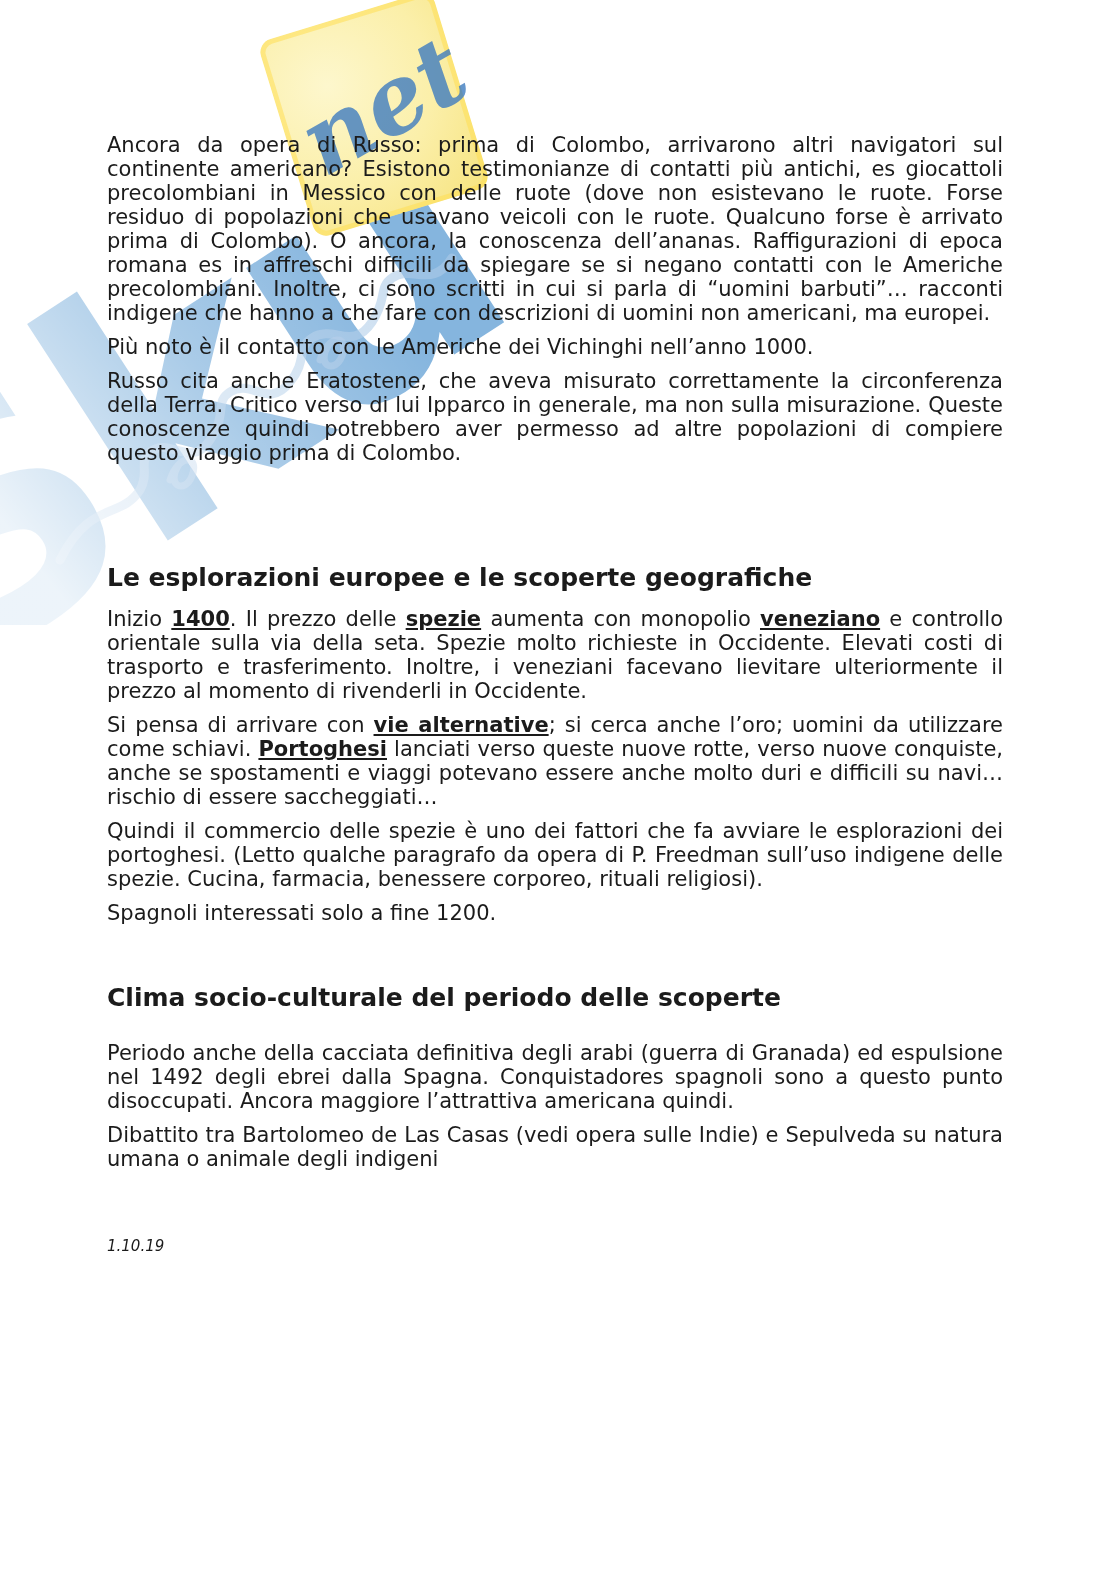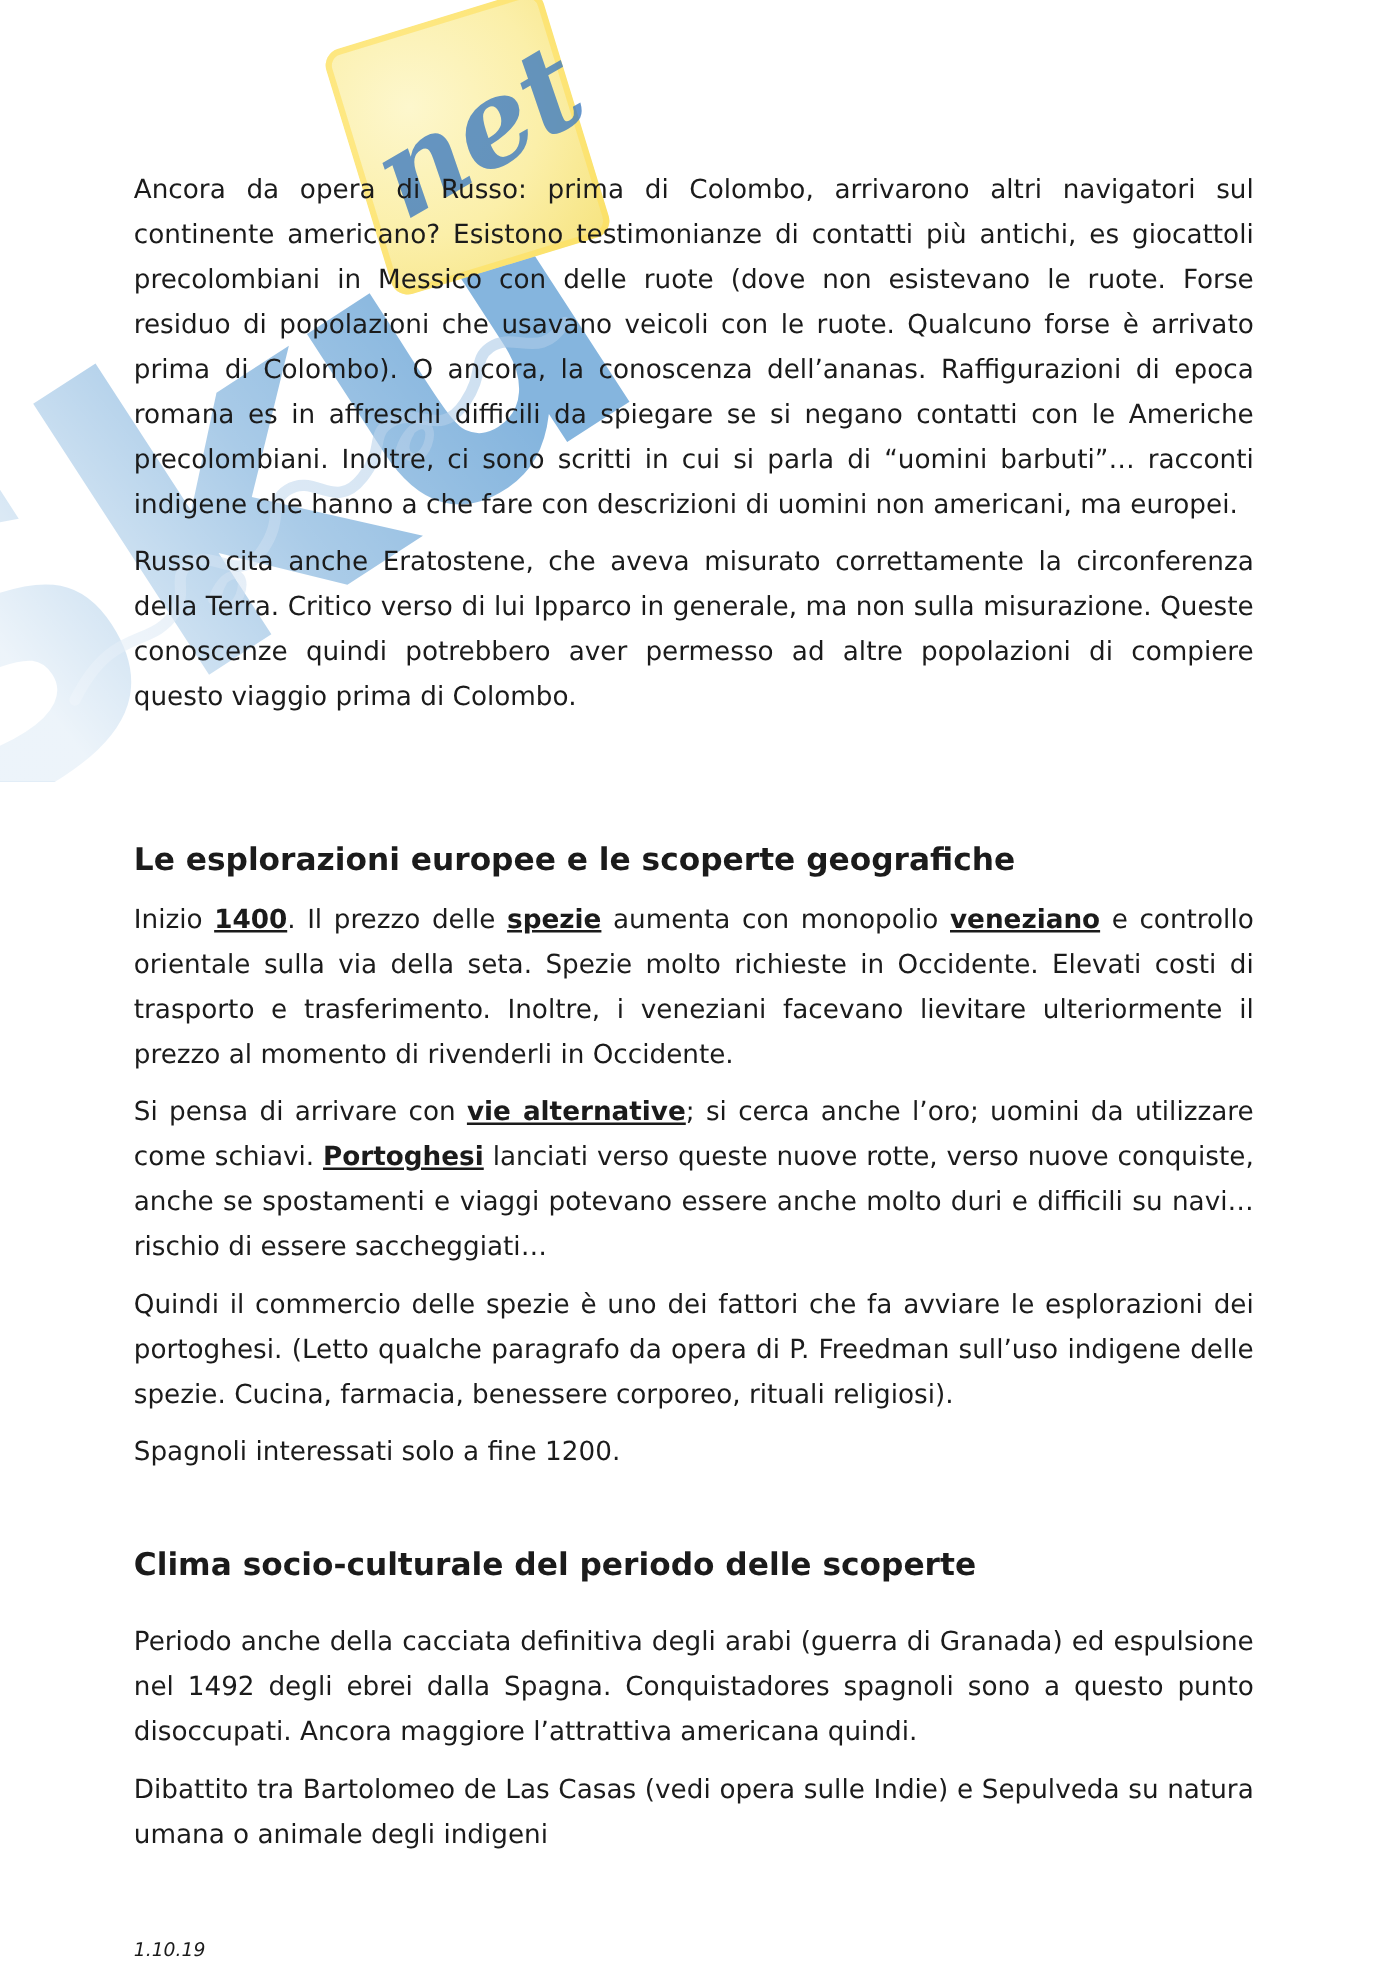--- a/index.html
+++ b/index.html
@@ -73,21 +73,21 @@
   
   .content {
     position: absolute;
     left: 107px; top: 133px;
     width: 896px;
     z-index: 1;
   }
   .content p {
     margin: 0 0 10px 0;
     font-size: 21px;
-    line-height: 36px;
+    line-height: 24px;
     text-align: justify;
   }
   .heading {
     font-size: 25px;
     line-height: 26.3px;
     font-weight: bold;
     margin: 0 0 16px 0;
   }
   .heading2 { margin-bottom: 29px; }
   strong { font-weight: bold; text-decoration: underline; }
@@ -120,20 +120,21 @@
   <div class="wm-note"></div>
   <div class="wm-net">net</div>
 
   <div class="wm-fade"></div>
 </div>
 
 <div class="content">
 
   <p><span>Ancora da opera di Russo: prima di Colombo, arrivarono altri navigatori sul continente americano? Esistono testimonianze di contatti più antichi, es giocattoli precolombiani in Messico con delle ruote (dove non esistevano le ruote. Forse residuo di popolazioni che usavano veicoli con le ruote. Qualcuno forse è arrivato prima di Colombo). O ancora, la conoscenza dell’ananas. Raffigurazioni di epoca romana es in affreschi difficili da spiegare se si negano contatti con le Americhe precolombiani. Inoltre, ci sono scritti in cui si parla di “uomini barbuti”… racconti indigene che hanno a che fare con descrizioni di uomini non americani, ma europei.</span></p>
 
+  <p><span>Più noto è il contatto con le Americhe dei Vichinghi nell’anno 1000.</span></p>
 
   <p><span>Russo cita anche Eratostene, che aveva misurato correttamente la circonferenza della Terra. Critico verso di lui Ipparco in generale, ma non sulla misurazione. Queste conoscenze quindi potrebbero aver permesso ad altre popolazioni di compiere questo viaggio prima di Colombo.</span></p>
 
 
   <div class="gap1"></div>
 
   <div class="heading">Le esplorazioni europee e le scoperte geografiche</div>
 
   <p><span>Inizio </span><strong>1400</strong><span>. Il prezzo delle </span><strong>spezie</strong><span> aumenta con monopolio </span><strong>veneziano</strong><span> e controllo orientale sulla via della seta. Spezie molto richieste in Occidente. Elevati costi di trasporto e trasferimento. Inoltre, i veneziani facevano lievitare ulteriormente il prezzo al momento di rivenderli in Occidente.</span></p>
 

